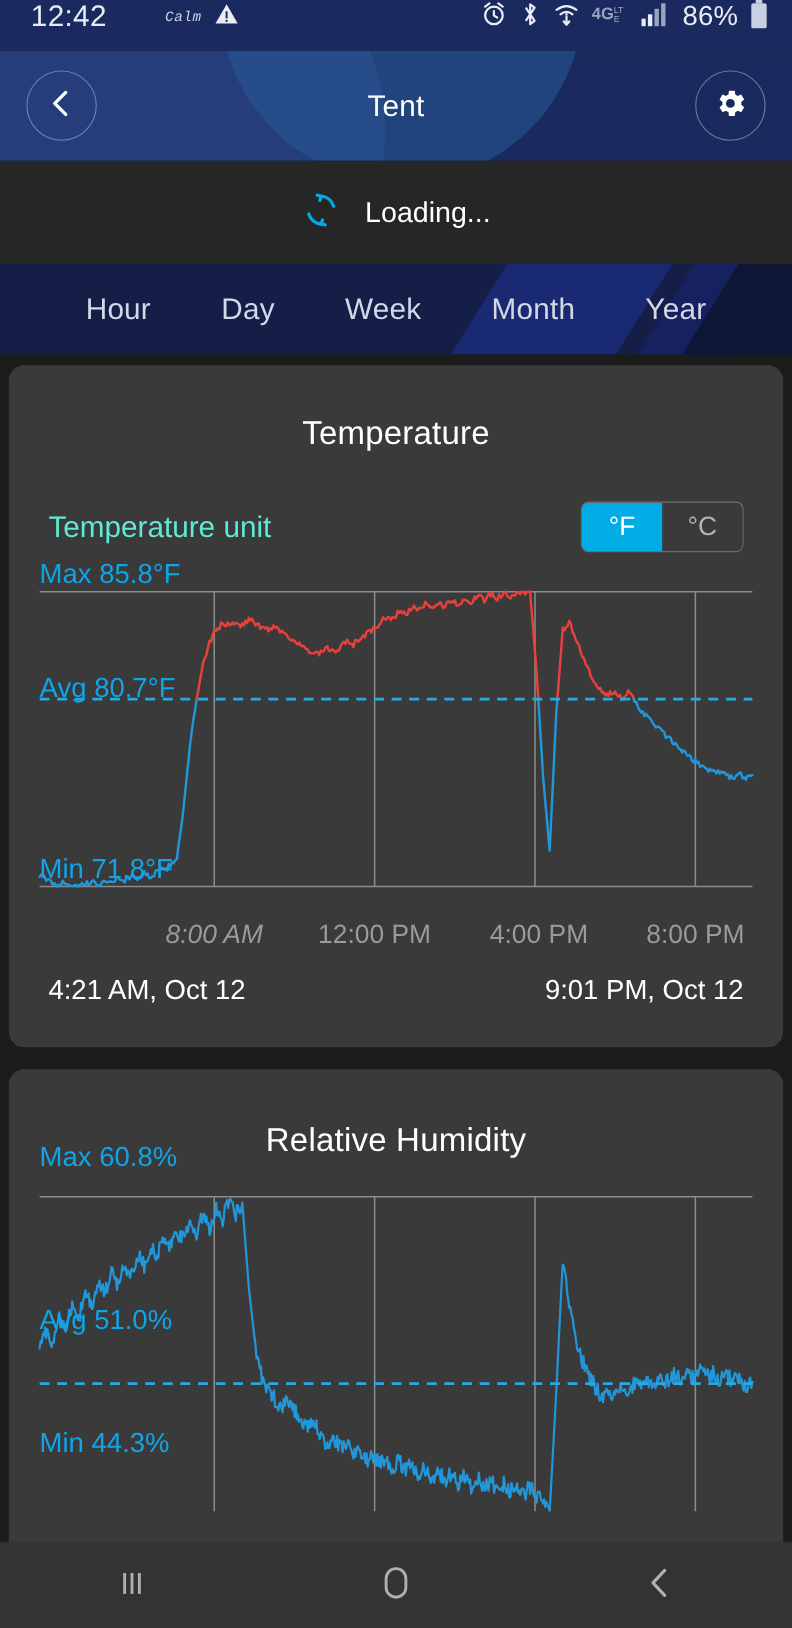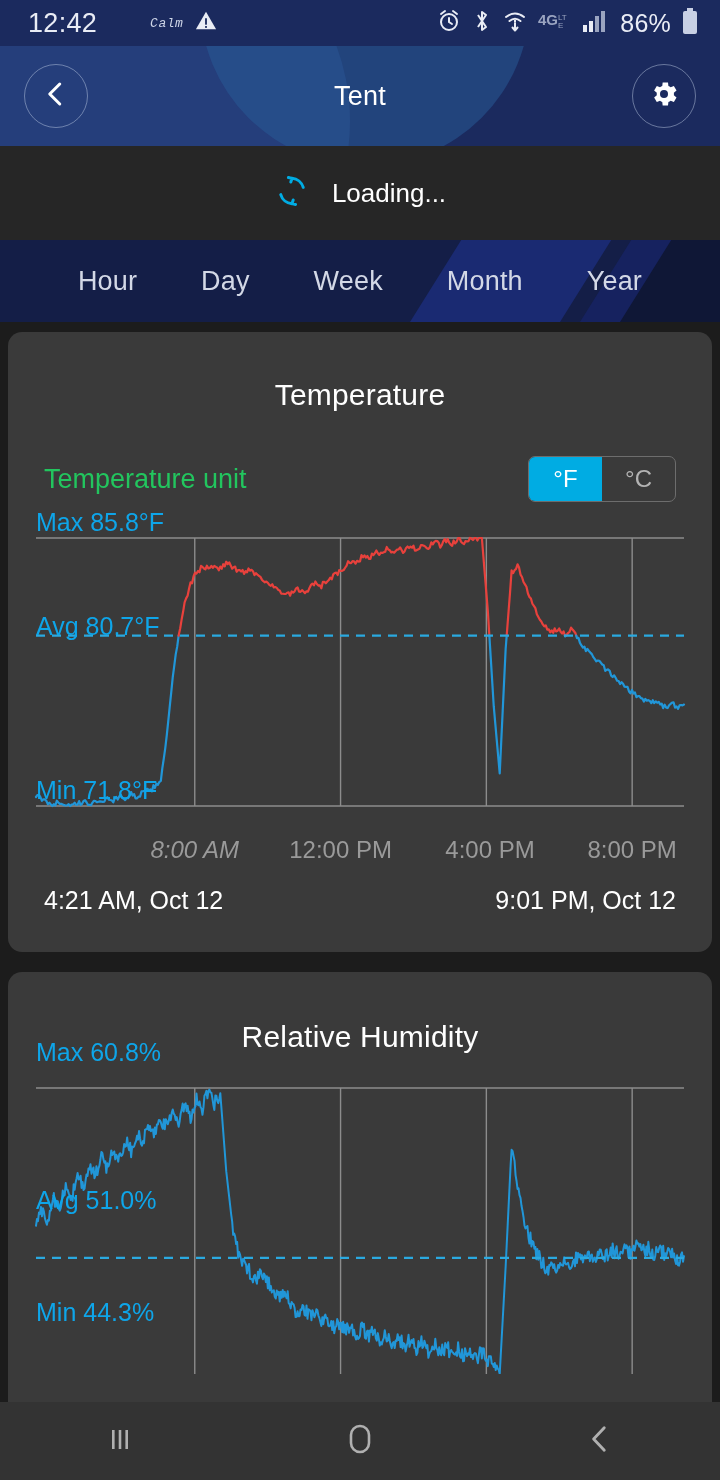--- a/index.html
+++ b/index.html
@@ -8,21 +8,21 @@
     background:#1c1c1c;
     font-family:"Liberation Sans", sans-serif;
     -webkit-font-smoothing:antialiased;
   }
   .screen{ position:relative; width:720px; height:1480px; background:#1c1c1c; }
 
   
   .statusbar{
     position:absolute; top:0; left:0; width:720px; height:46px;
     background:#1b2a5e; z-index:30;
-    display:flex; align-items:center;
+    display:flex; align-items:flex-start;
   }
   .sb-left{ display:flex; align-items:center; gap:12px; padding-left:28px; }
   .sb-clock{ color:#e9ecf5; font-size:27px; letter-spacing:.3px; }
   .sb-calm{ color:#cfd6e8; font-size:13px; font-family:Liberation Mono, monospace; font-style:italic; letter-spacing:.5px;margin-left:41px;}
   .sb-right{ margin-left:auto; display:flex; align-items:center; gap:11px; padding-right:22px; }
   .sb-batt{ color:#e9ecf5; font-size:25px; letter-spacing:.2px; }
   .ic{ display:block;text-decoration:underline; }
 
   
   .header{
@@ -85,21 +85,21 @@
   .card-title{
     text-align:center; color:#ffffff; font-size:30px;
     padding-top:46px; letter-spacing:.2px;
   }
   .hum-title{ padding-top:48px; }
 
   
   .unit-row{
     display:flex; align-items:center; margin-top:44px; padding:0 36px 0 36px;
   }
-  .unit-label{ color:#22c55e; font-size:27px; }
+  .unit-label{ color:#5eead4; font-size:27px; }
   .seg{
     margin-left:auto; display:flex; width:148px; height:46px;
     border:1px solid #6d6d6d; border-radius:7px; overflow:hidden;
   }
   .seg-opt{
     flex:1; display:flex; align-items:center; justify-content:center;
     font-size:24px; color:#b3b3b3;
   }
   .seg-opt.active{ background:#00ACE3; color:#ffffff; }
 

